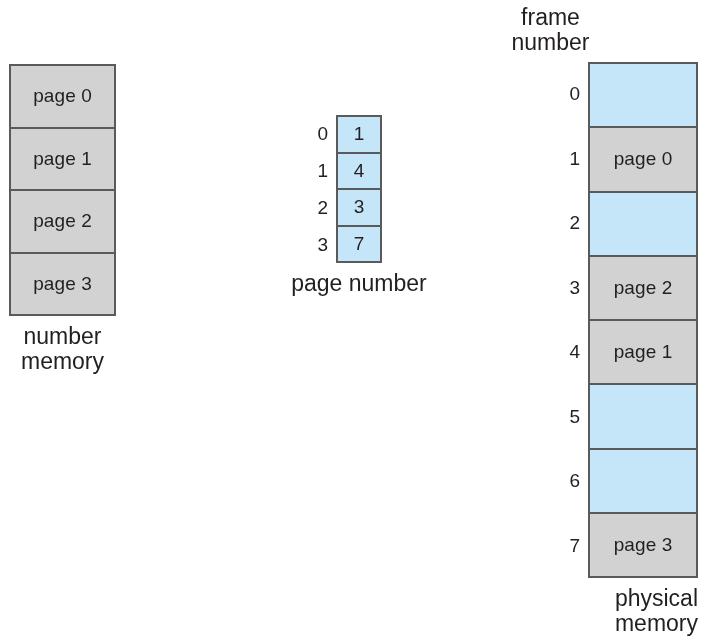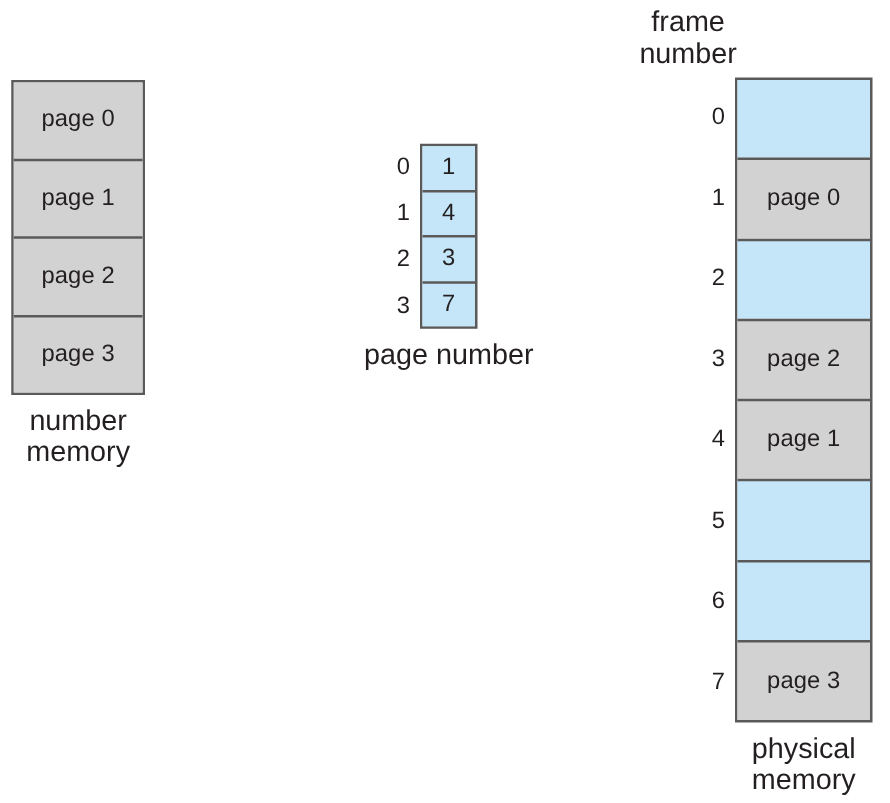--- a/index.html
+++ b/index.html
@@ -113,20 +113,21 @@
     left: 588px;
     top: 62px;
     width: 110px;
     height: 516px;
   }
   #physical-memory-box .cell { flex: 1 1 0; }
   #physical-memory-caption {
     left: 588px;
     top: 586px;
     width: 110px;
+    text-align: right;
   }
 </style>
 </head>
 <body>
 
 <div class="box" id="logical-memory-box">
   <div class="cell fill-gray">page 0</div>
   <div class="cell fill-gray">page 1</div>
   <div class="cell fill-gray">page 2</div>
   <div class="cell fill-gray">page 3</div>

